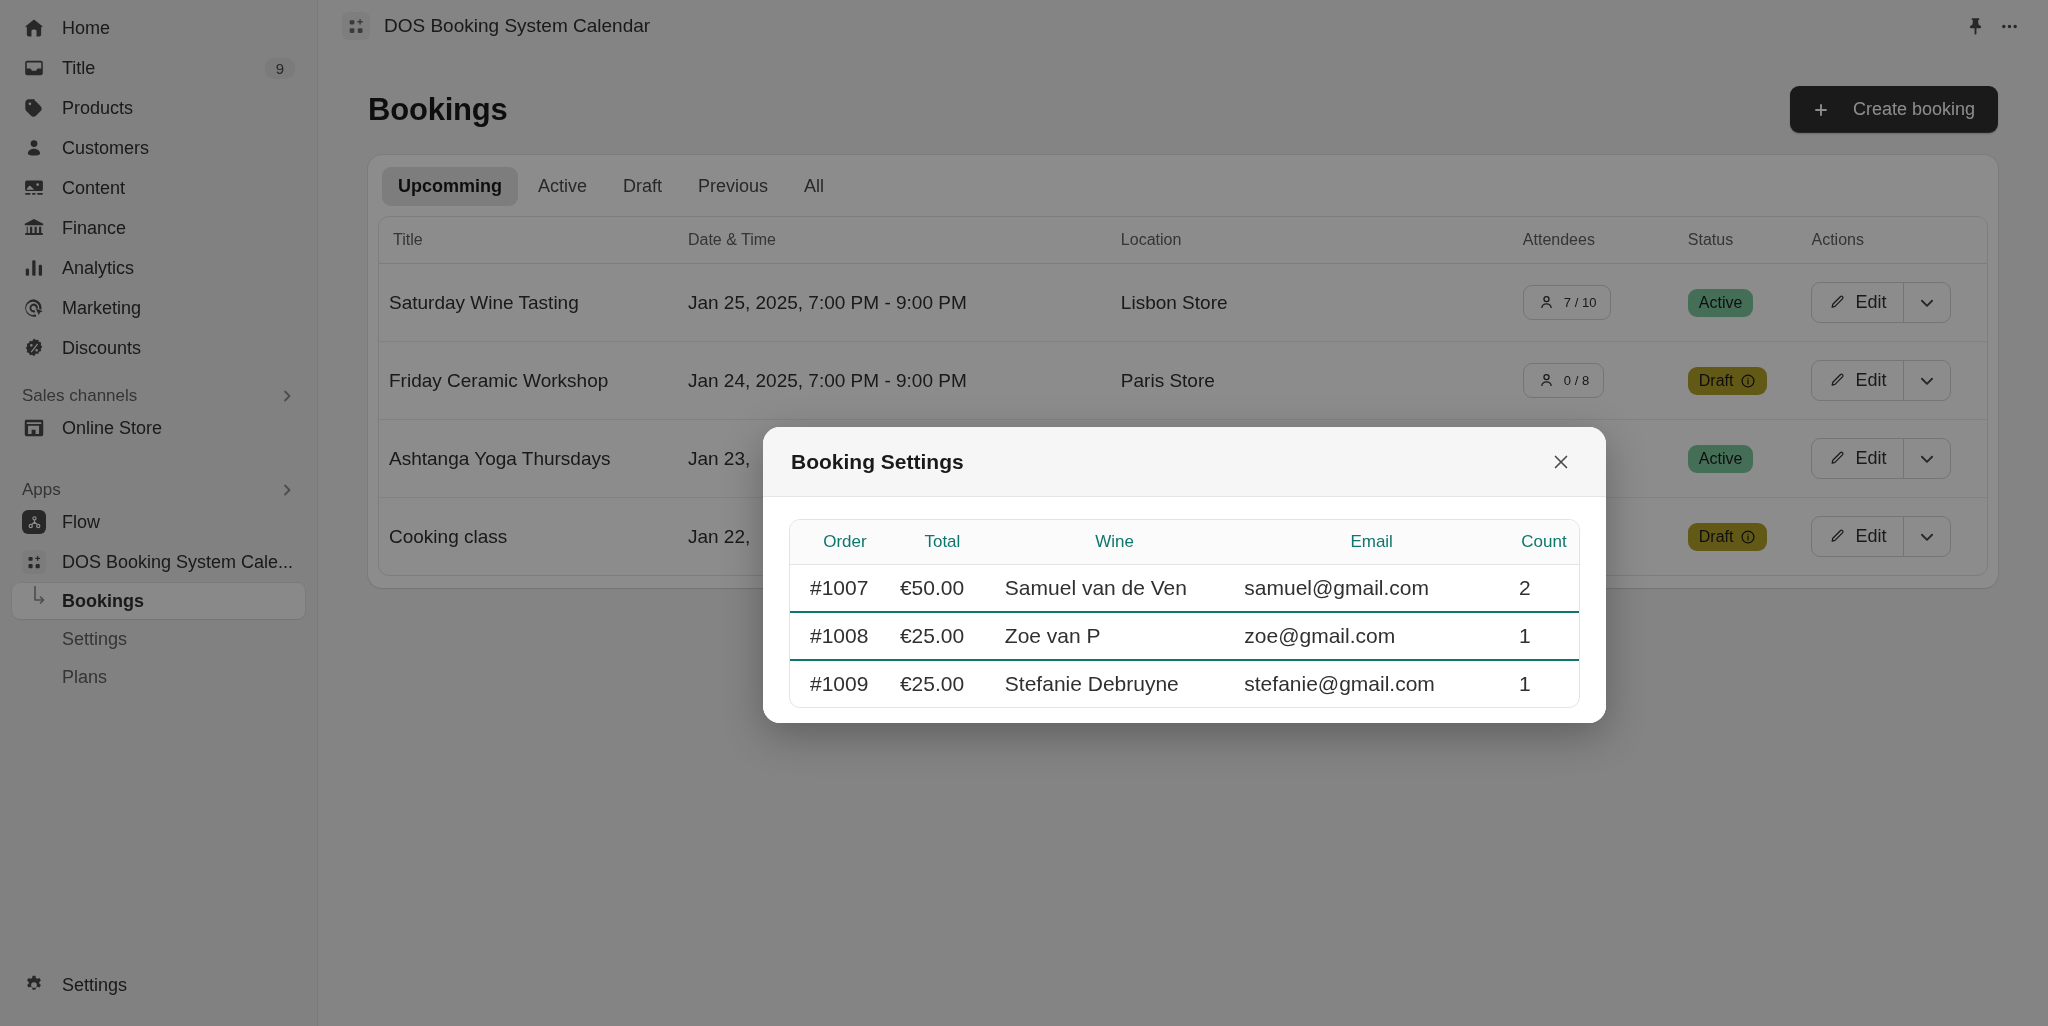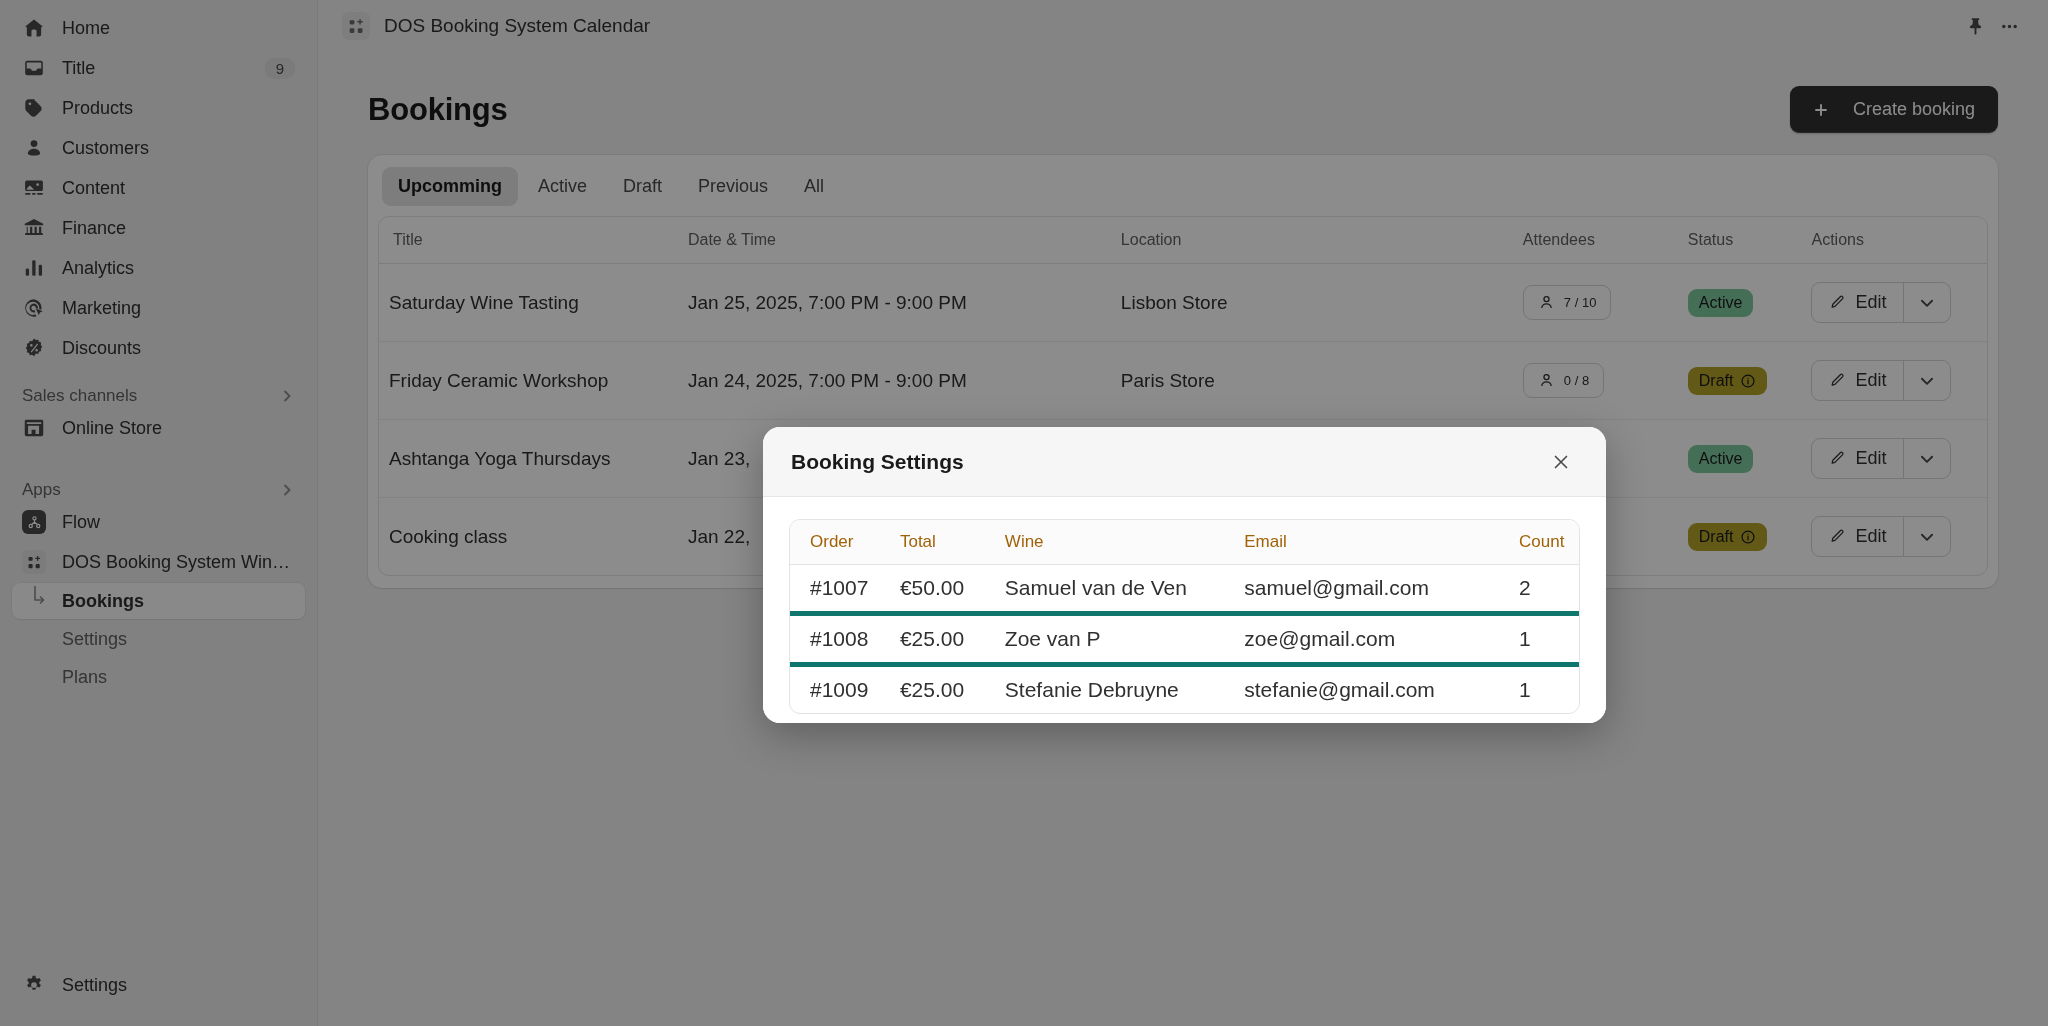--- a/index.html
+++ b/index.html
@@ -186,26 +186,26 @@
   .modal-title { font-size: 21px; font-weight: bold; color: #1a1a1a; }
   .modal-close {
     width: 34px; height: 34px; border-radius: 8px;
     display: flex; align-items: center; justify-content: center;
     cursor: pointer; color: #4a4a4a;
   }
   .modal-body { flex: 1; padding: 22px 26px; background: #fff; }
   .att-tbl-wrap { border: 1px solid #e3e3e3; border-radius: 11px; overflow: hidden; }
   table.att { width: 100%; border-collapse: collapse; }
   table.att th {
-    text-align: left; font-size: 17px; font-weight: 400; color: #a16207;
+    text-align: center; font-size: 17px; font-weight: 400; color: #0f766e;
     padding: 12px 10px; background: #fbfbfb; border-bottom: 1px solid #e3e3e3;
   }
   table.att td {
     padding: 11px 10px; font-size: 21px; color: #303030;
-    border-bottom: 5px solid #0f766e;
+    border-bottom: 2px solid #0f766e;
   }
   table.att tr:last-child td { border-bottom: none; }
   .a-order { width: 100px; padding-left: 20px !important; }
   .a-total { width: 105px; }
   .a-name  { width: 240px; }
   .a-email { width: 275px; }
   .a-count { width: 70px; }
   svg { display: block; }
 </style>
 </head>
@@ -349,21 +349,21 @@
       <span class="nav-ico">
         <span class="app-ico-box">
           <svg width="15" height="15" viewBox="0 0 20 20" fill="#4a4a4a">
               <rect x="2" y="2.5" width="5.5" height="5" rx="1.2"></rect>
               <rect x="2" y="12" width="5.5" height="5.5" rx="1.2"></rect>
               <rect x="11.5" y="12" width="5.5" height="5.5" rx="1.2"></rect>
               <path d="M14.2 2v5M11.7 4.5h5" stroke="#4a4a4a" stroke-width="1.7" stroke-linecap="round"></path>
             </svg>
         </span>
       </span>
-      <span class="nav-label">DOS Booking System Wine...</span>
+      <span class="nav-label">DOS Booking System Cale...</span>
     </div>
 
     <div style="position:relative;">
       <span class="branch" style="top:4px;">
         <svg width="22" height="26" viewBox="0 0 22 26" fill="none" stroke="#8a8a8a" stroke-width="1.6" stroke-linecap="round" stroke-linejoin="round">
             <path d="M11 0v14h8"></path>
             <path d="M16.5 11 19.5 14l-3 3"></path>
           </svg>
       </span>
       <div class="sub-item active">

